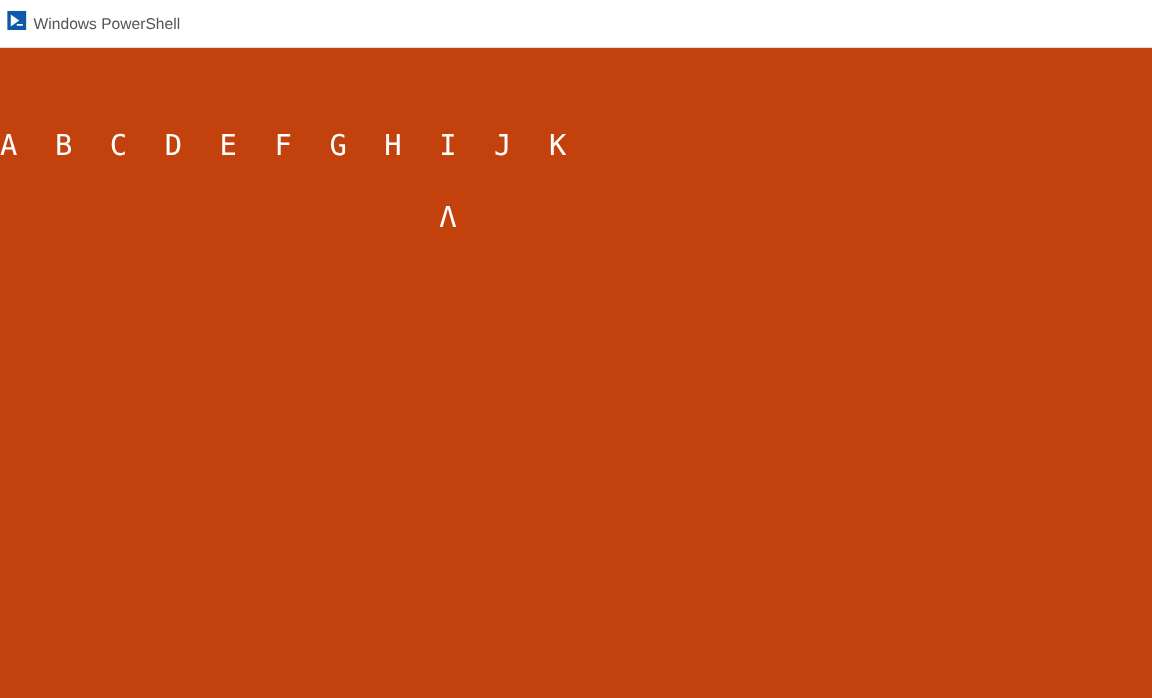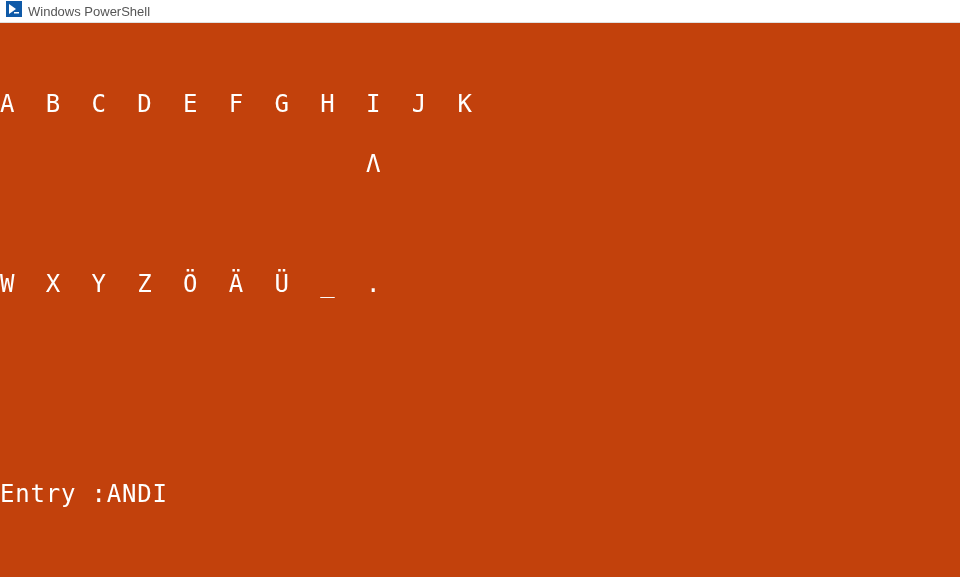--- a/index.html
+++ b/index.html
@@ -1,19 +1,19 @@
 <!DOCTYPE html>
 <html><head>
   <meta charset="utf-8">
   <style>
     * { margin: 0; padding: 0; box-sizing: border-box; }
     html, body { width: 960px; height: 582px; overflow: hidden; font-family: Arial, sans-serif; }
     .titlebar {
       width: 100%;
-      height: 23px;
+      height: 40px;
       background: #ffffff;
       display: flex;
       align-items: center;
       padding-left: 6px;
       border-bottom: 1px solid #e0e0e0;
     }
     .titlebar svg { width: 16px; height: 16px; margin-right: 6px; }
     .titlebar-text { font-size: 13px; color: #555; }
     .terminal {
       width: 100%;
@@ -44,25 +44,23 @@
     </svg>
   </span>
   <span class="titlebar-text">Windows PowerShell</span>
 </div>
 
 <div class="terminal">
 <div class="alpha-grid">
 <div class="line">A  B  C  D  E  F  G  H  I  J  K</div>
 <div class="line">                        Λ</div>
 <div class="line"></div>
-<div class="line">W  X  Y  Z  Ö  Ä  Ü  _  .</div>
 </div>
 <div class="line"> </div>
 <div class="line"> </div>
-<div class="line"><span>Entry :</span><span>ANDI</span></div>
 
 
 
 
 
 
 
 
 </div>
 

